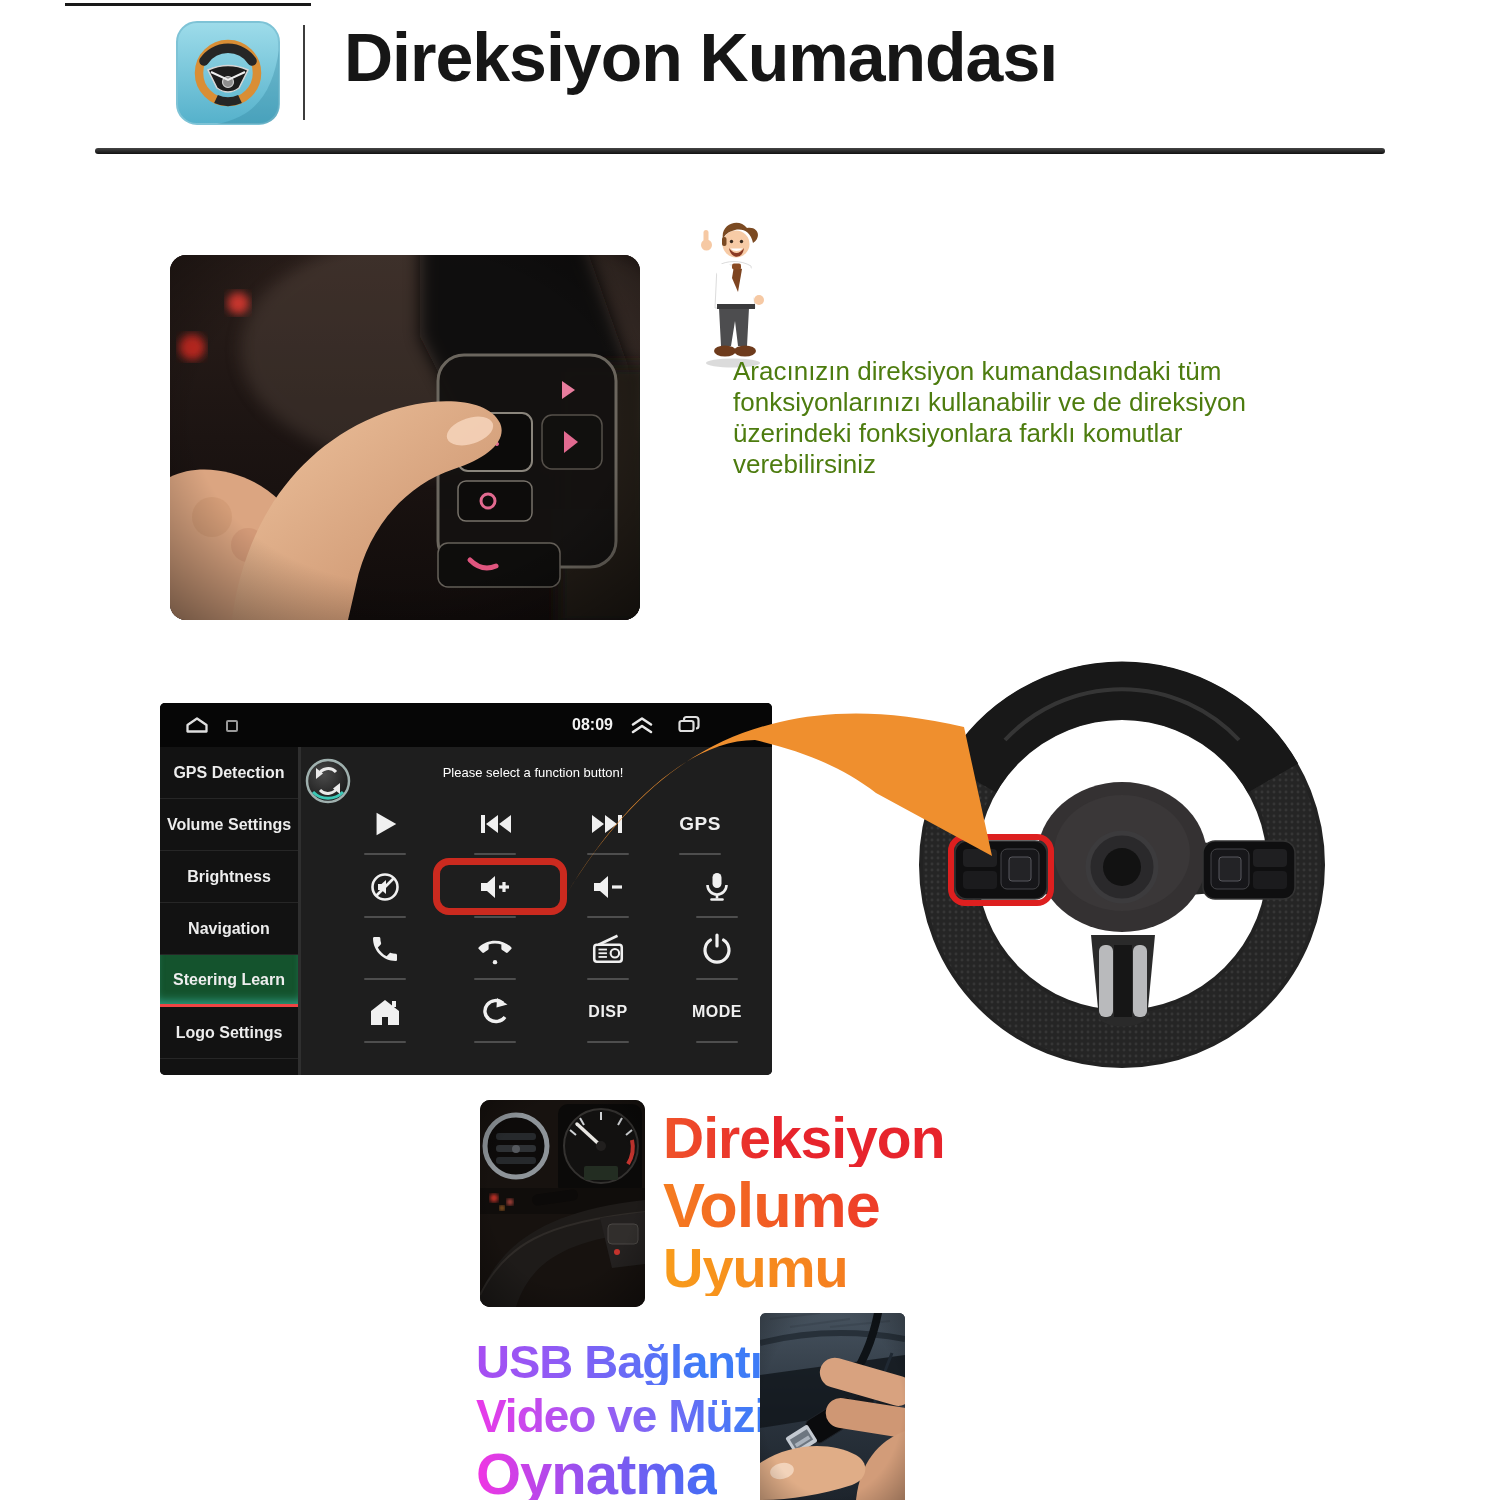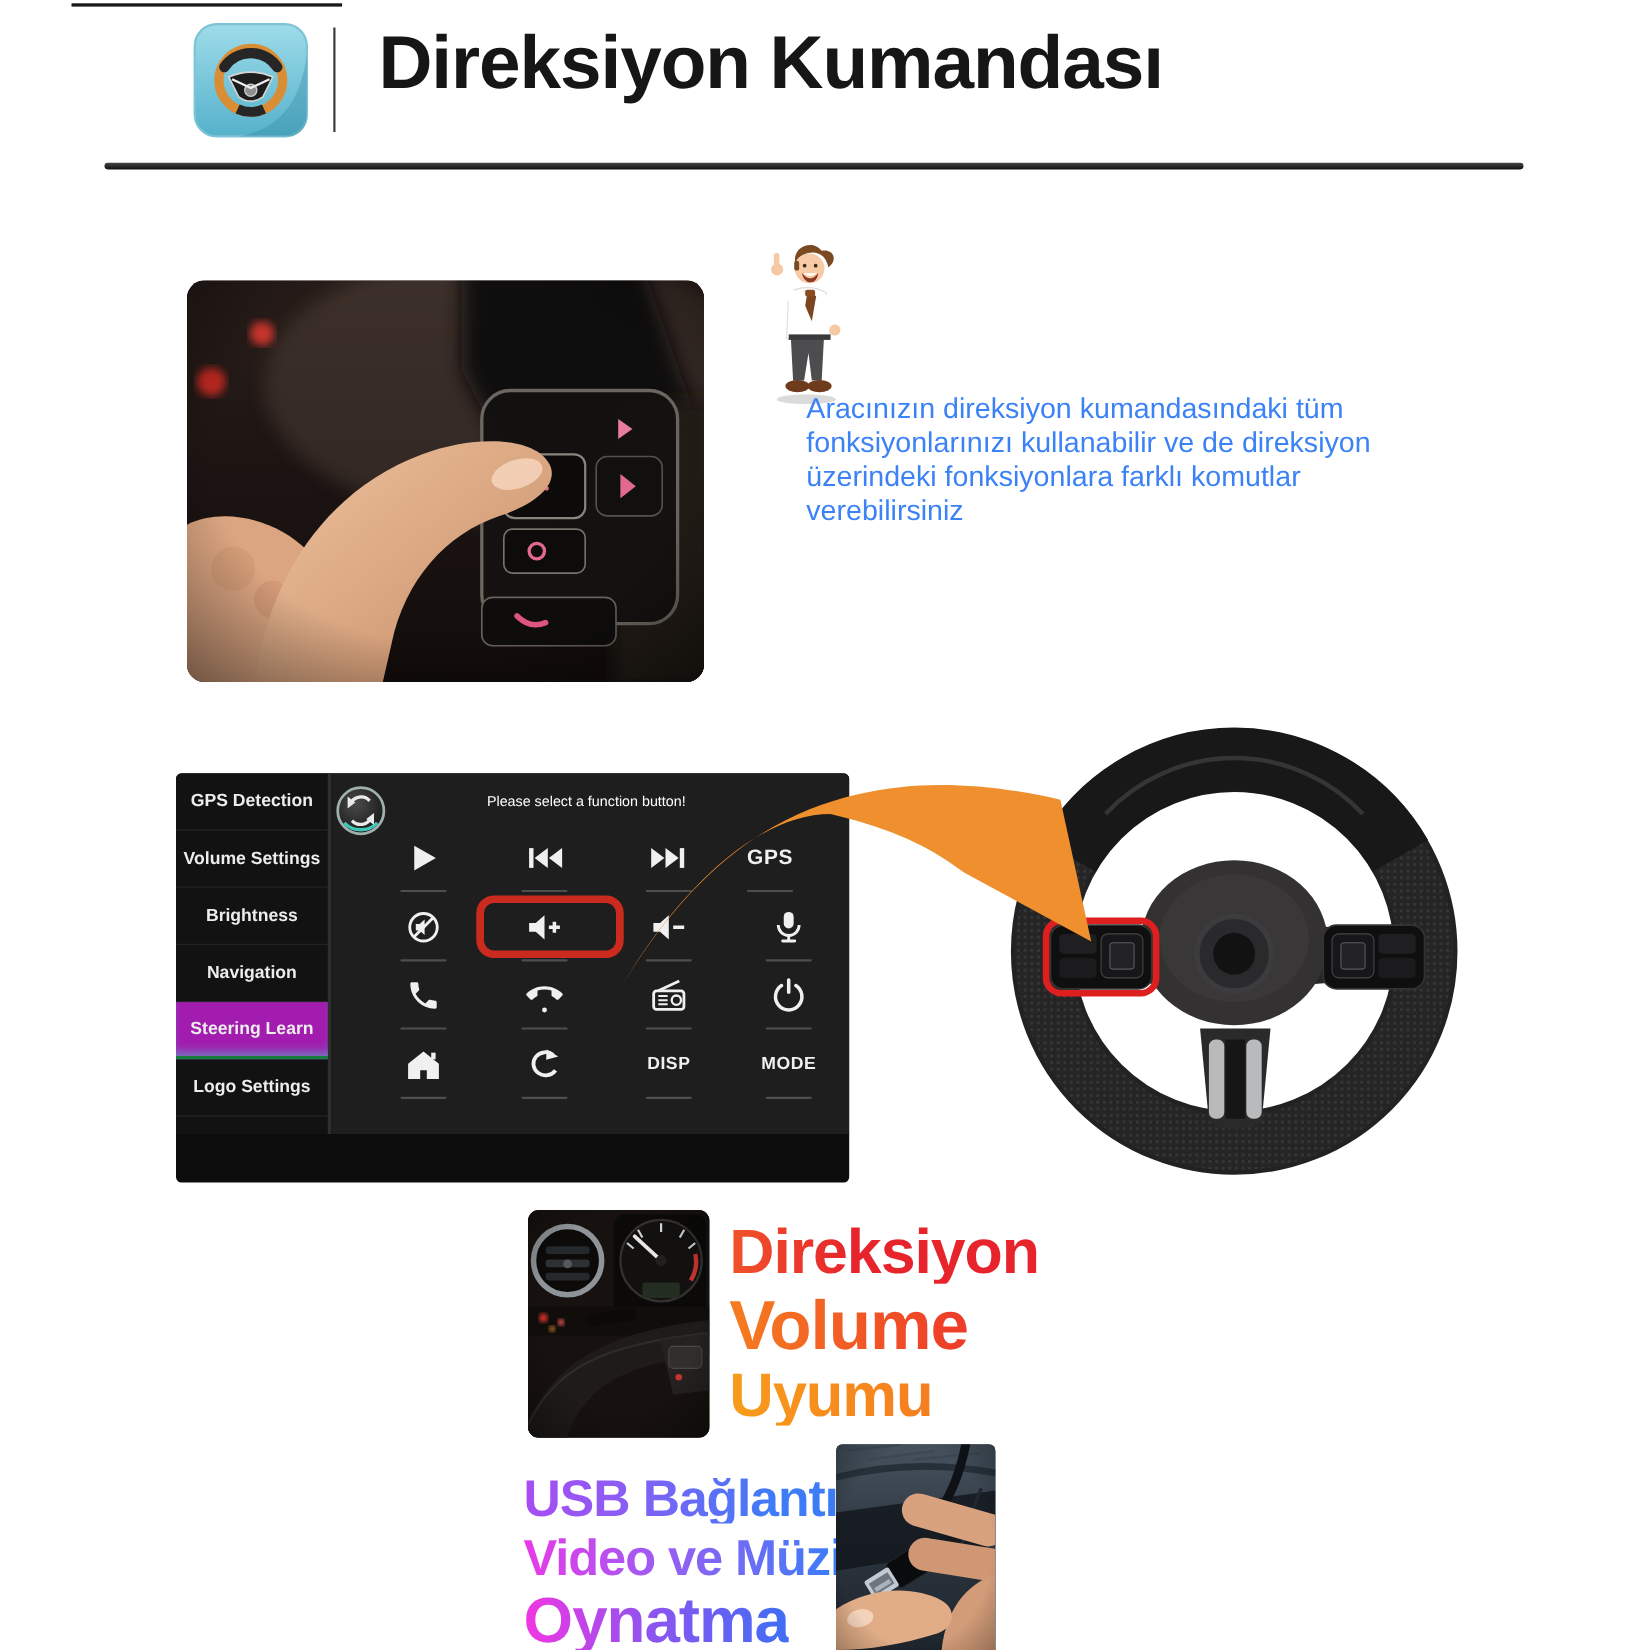--- a/index.html
+++ b/index.html
@@ -13,31 +13,31 @@
   .app-icon{left:175px;top:20px;width:106px;height:106px;}
   .icon-divider{left:303px;top:25px;width:2px;height:95px;background:#3c3c3c;}
   .page-title{left:344px;top:18px;font-size:68px;font-weight:700;color:#161616;letter-spacing:-1px;white-space:nowrap;}
   .page-subtitle{left:347px;top:101px;font-size:23px;color:#1d1d1d;white-space:nowrap;}
   .header-rule{left:95px;top:148px;width:1290px;height:6px;border-radius:3px;
                background:linear-gradient(#454545,#111111);}
 
   
   .hand-photo{left:170px;top:255px;width:470px;height:365px;border-radius:16px;overflow:hidden;background:#1a1210;}
   .mascot{left:693px;top:220px;width:80px;height:148px;}
-  .intro-text{left:733px;top:356px;font-size:26px;line-height:31px;color:#3b82f6;}
+  .intro-text{left:733px;top:356px;font-size:26px;line-height:31px;color:#4d7c0f;}
 
   
   .head-unit{left:160px;top:703px;width:612px;height:372px;background:#0c0c0c;border-radius:5px;overflow:hidden;z-index:2;}
   .hu-status{position:relative;height:44px;background:#060606;}
   .hu-time{position:absolute;left:412px;top:13px;font-size:16px;font-weight:700;color:#f2f2f2;}
   .hu-body{position:relative;display:flex;height:328px;}
   .hu-menu{width:138px;background:#121212;border-right:3px solid #2f2f2f;box-sizing:content-box;}
   .menu-item{height:51px;line-height:51px;text-align:center;font-size:16px;font-weight:700;color:#ededed;
              border-bottom:1px solid #262626;}
-  .menu-item.active{background:#a21caf;border-bottom:3px solid #15803d;height:49px;line-height:49px;
+  .menu-item.active{background:#14532d;border-bottom:3px solid #ef4444;height:49px;line-height:49px;
              box-shadow:inset 0 -8px 10px -5px rgba(70,220,205,.55);}
   .hu-main{position:relative;flex:1;background:#1e1e1e;}
   .refresh{left:4px;top:11px;width:46px;height:46px;}
   .prompt{left:82px;top:18px;width:300px;text-align:center;font-size:13px;font-weight:400;color:#ffffff;white-space:nowrap;}
   .cell{position:absolute;width:110px;height:62px;display:flex;align-items:center;justify-content:center;color:#f0f0f0;}
   .cell::after{content:"";position:absolute;bottom:0;left:50%;transform:translateX(-50%);
                width:42px;height:2px;background:#4e4e4e;border-radius:1px;}
   .cell.txt-lg{font-size:19px;font-weight:700;letter-spacing:.5px;}
   .cell.txt-sm{font-size:16px;font-weight:700;letter-spacing:.5px;}
   .red-box{position:absolute;left:132px;top:111px;width:134px;height:57px;border:7px solid #cb2a1f;
@@ -247,20 +247,33 @@
   </div>
 
   <div class="abs intro-text">
     <div>Aracınızın direksiyon kumandasındaki tüm</div>
     <div>fonksiyonlarınızı kullanabilir ve de direksiyon</div>
     <div>üzerindeki fonksiyonlara farklı komutlar</div>
     <div>verebilirsiniz</div>
   </div>
 
   <div class="abs head-unit">
+    <div class="hu-status">
+      <svg class="abs" style="left:24px;top:12px;color:#dedede" width="26" height="20">
+          <use href="#s-home"></use>
+        </svg>
+      <div class="abs" style="left:66px;top:17px;width:8px;height:8px;border:2px solid #9a9a9a;border-radius:2px;"></div>
+      <div class="hu-time">08:09</div>
+      <svg class="abs" style="left:470px;top:13px;color:#e8e8e8" width="24" height="18">
+          <use href="#s-chev"></use>
+        </svg>
+      <svg class="abs" style="left:516px;top:12px;color:#dedede" width="26" height="20">
+          <use href="#s-recents"></use>
+        </svg>
+    </div>
     <div class="hu-body">
       <div class="hu-menu">
         <div class="menu-item">GPS Detection</div>
         <div class="menu-item">Volume Settings</div>
         <div class="menu-item">Brightness</div>
         <div class="menu-item">Navigation</div>
         <div class="menu-item active">Steering Learn</div>
         <div class="menu-item">Logo Settings</div>
       </div>
       <div class="hu-main">

